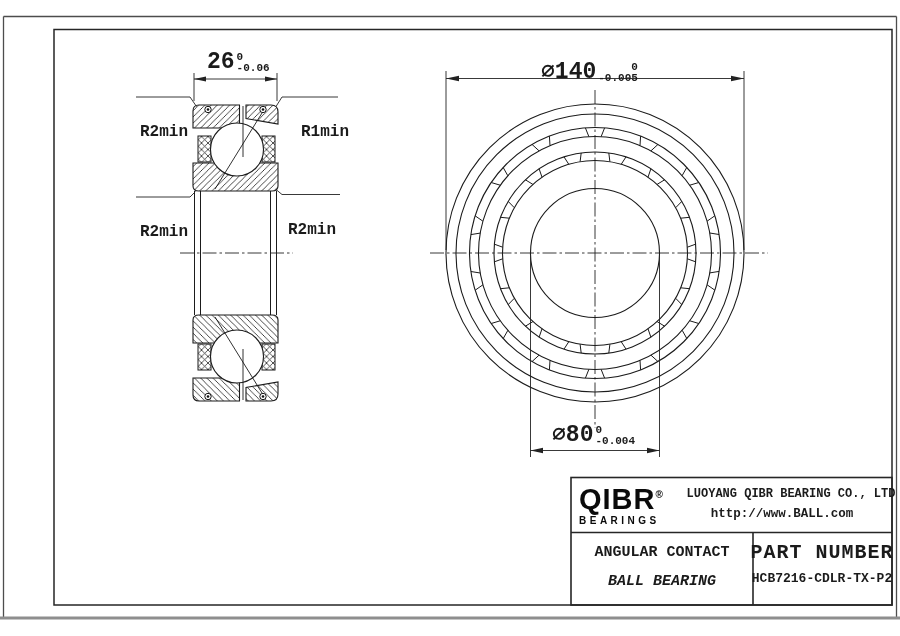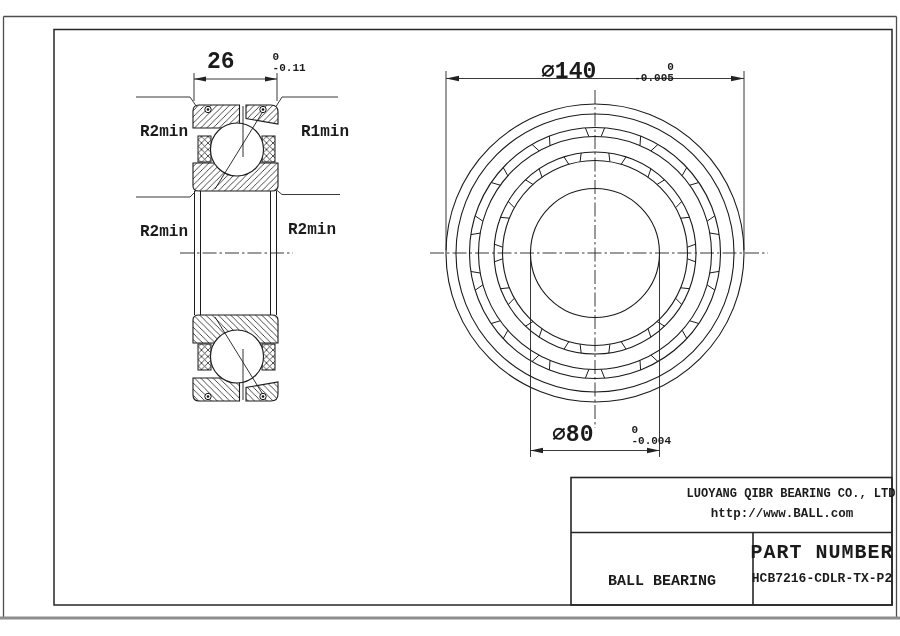--- a/index.html
+++ b/index.html
@@ -1,20 +1,20 @@
 <!DOCTYPE html>
 <html><head>
 <meta charset="utf-8">
 <style>
   html,body{margin:0;padding:0;background:#ffffff;}
   #stage{position:relative;width:900px;height:636px;background:#ffffff;overflow:hidden;
          font-family:"Liberation Mono","DejaVu Sans Mono",monospace;color:#1b1b1b;}
   #linework{position:absolute;left:0;top:0;}
   .lbl{position:absolute;font-size:16px;font-weight:bold;letter-spacing:0px;white-space:nowrap;margin-top:44px;}
-  .dim{position:absolute;display:flex;align-items:flex-start;white-space:nowrap;font-weight:bold;gap:36px;}
+  .dim{position:absolute;display:flex;align-items:flex-start;white-space:nowrap;font-weight:bold;}
   .dim .main{font-size:23px;line-height:24px;}
   .dim .tol{display:flex;flex-direction:column;font-size:11px;line-height:11px;margin-top:2px;margin-left:2px;}
   .tb-text{position:absolute;white-space:nowrap;font-weight:bold;}
   .center{transform:translateX(-50%);}
   #logo{position:absolute;left:579px;top:480px;}
   #logo .word{font-family:"Liberation Sans","DejaVu Sans",sans-serif;font-weight:bold;
               font-size:29px;line-height:30px;letter-spacing:1px;color:#0a0a0a;}
   #logo .reg{font-family:"Liberation Sans",sans-serif;font-size:10px;vertical-align:super;font-weight:bold;}
   #logo .sub{font-family:"Liberation Sans","DejaVu Sans",sans-serif;font-weight:bold;
              font-size:10px;letter-spacing:3.5px;color:#0a0a0a;margin-top:1px;}
@@ -192,42 +192,47 @@
 
   <div class="lbl" style="left:140px;top:79px;">R2min</div>
   <div class="lbl" style="left:301px;top:79px;">R1min</div>
   <div class="lbl" style="left:140px;top:179px;">R2min</div>
   <div class="lbl" style="left:288px;top:177px;">R2min</div>
 
   <div class="dim" style="left:207px;top:50px;">
     <span class="main">26</span>
     <span class="tol">
       <span>0</span>
-      <span>-0.11</span>
+      <span>-0.06</span>
     </span>
   </div>
 
   <div class="dim" style="left:541px;top:60px;text-align:right;">
     <span class="main">∅140</span>
     <span class="tol">
       <span>0</span>
       <span>-0.005</span>
     </span>
   </div>
 
   <div class="dim" style="left:552px;top:423px;align-items:flex-end;">
     <span class="main">∅80</span>
     <span class="tol">
       <span>0</span>
       <span>-0.004</span>
     </span>
   </div>
 
+  <div id="logo">
+    <div class="word"><span>QIBR</span><span class="reg">®</span></div>
+    <div class="sub">BEARINGS</div>
+  </div>
 
   <div class="tb-text center" style="left:791px;top:487px;font-size:12px;">LUOYANG QIBR BEARING CO., LTD</div>
   <div class="tb-text center" style="left:782px;top:507px;font-size:12.5px;">http://www.BALL.com</div>
 
-  <div class="tb-text center" style="left:662px;top:573px;font-size:15px;">BALL BEARING</div>
+  <div class="tb-text center" style="left:662px;top:544px;font-size:15px;">ANGULAR CONTACT</div>
+  <div class="tb-text center" style="left:662px;top:573px;font-size:15px;font-style:italic;">BALL BEARING</div>
 
   <div class="tb-text center" style="left:822px;top:541px;font-size:20px;letter-spacing:1px;text-align:center;">PART NUMBER</div>
   <div class="tb-text center" style="left:822px;top:571px;font-size:13px;">HCB7216-CDLR-TX-P2</div>
 
 </div>
 
 </body></html>

